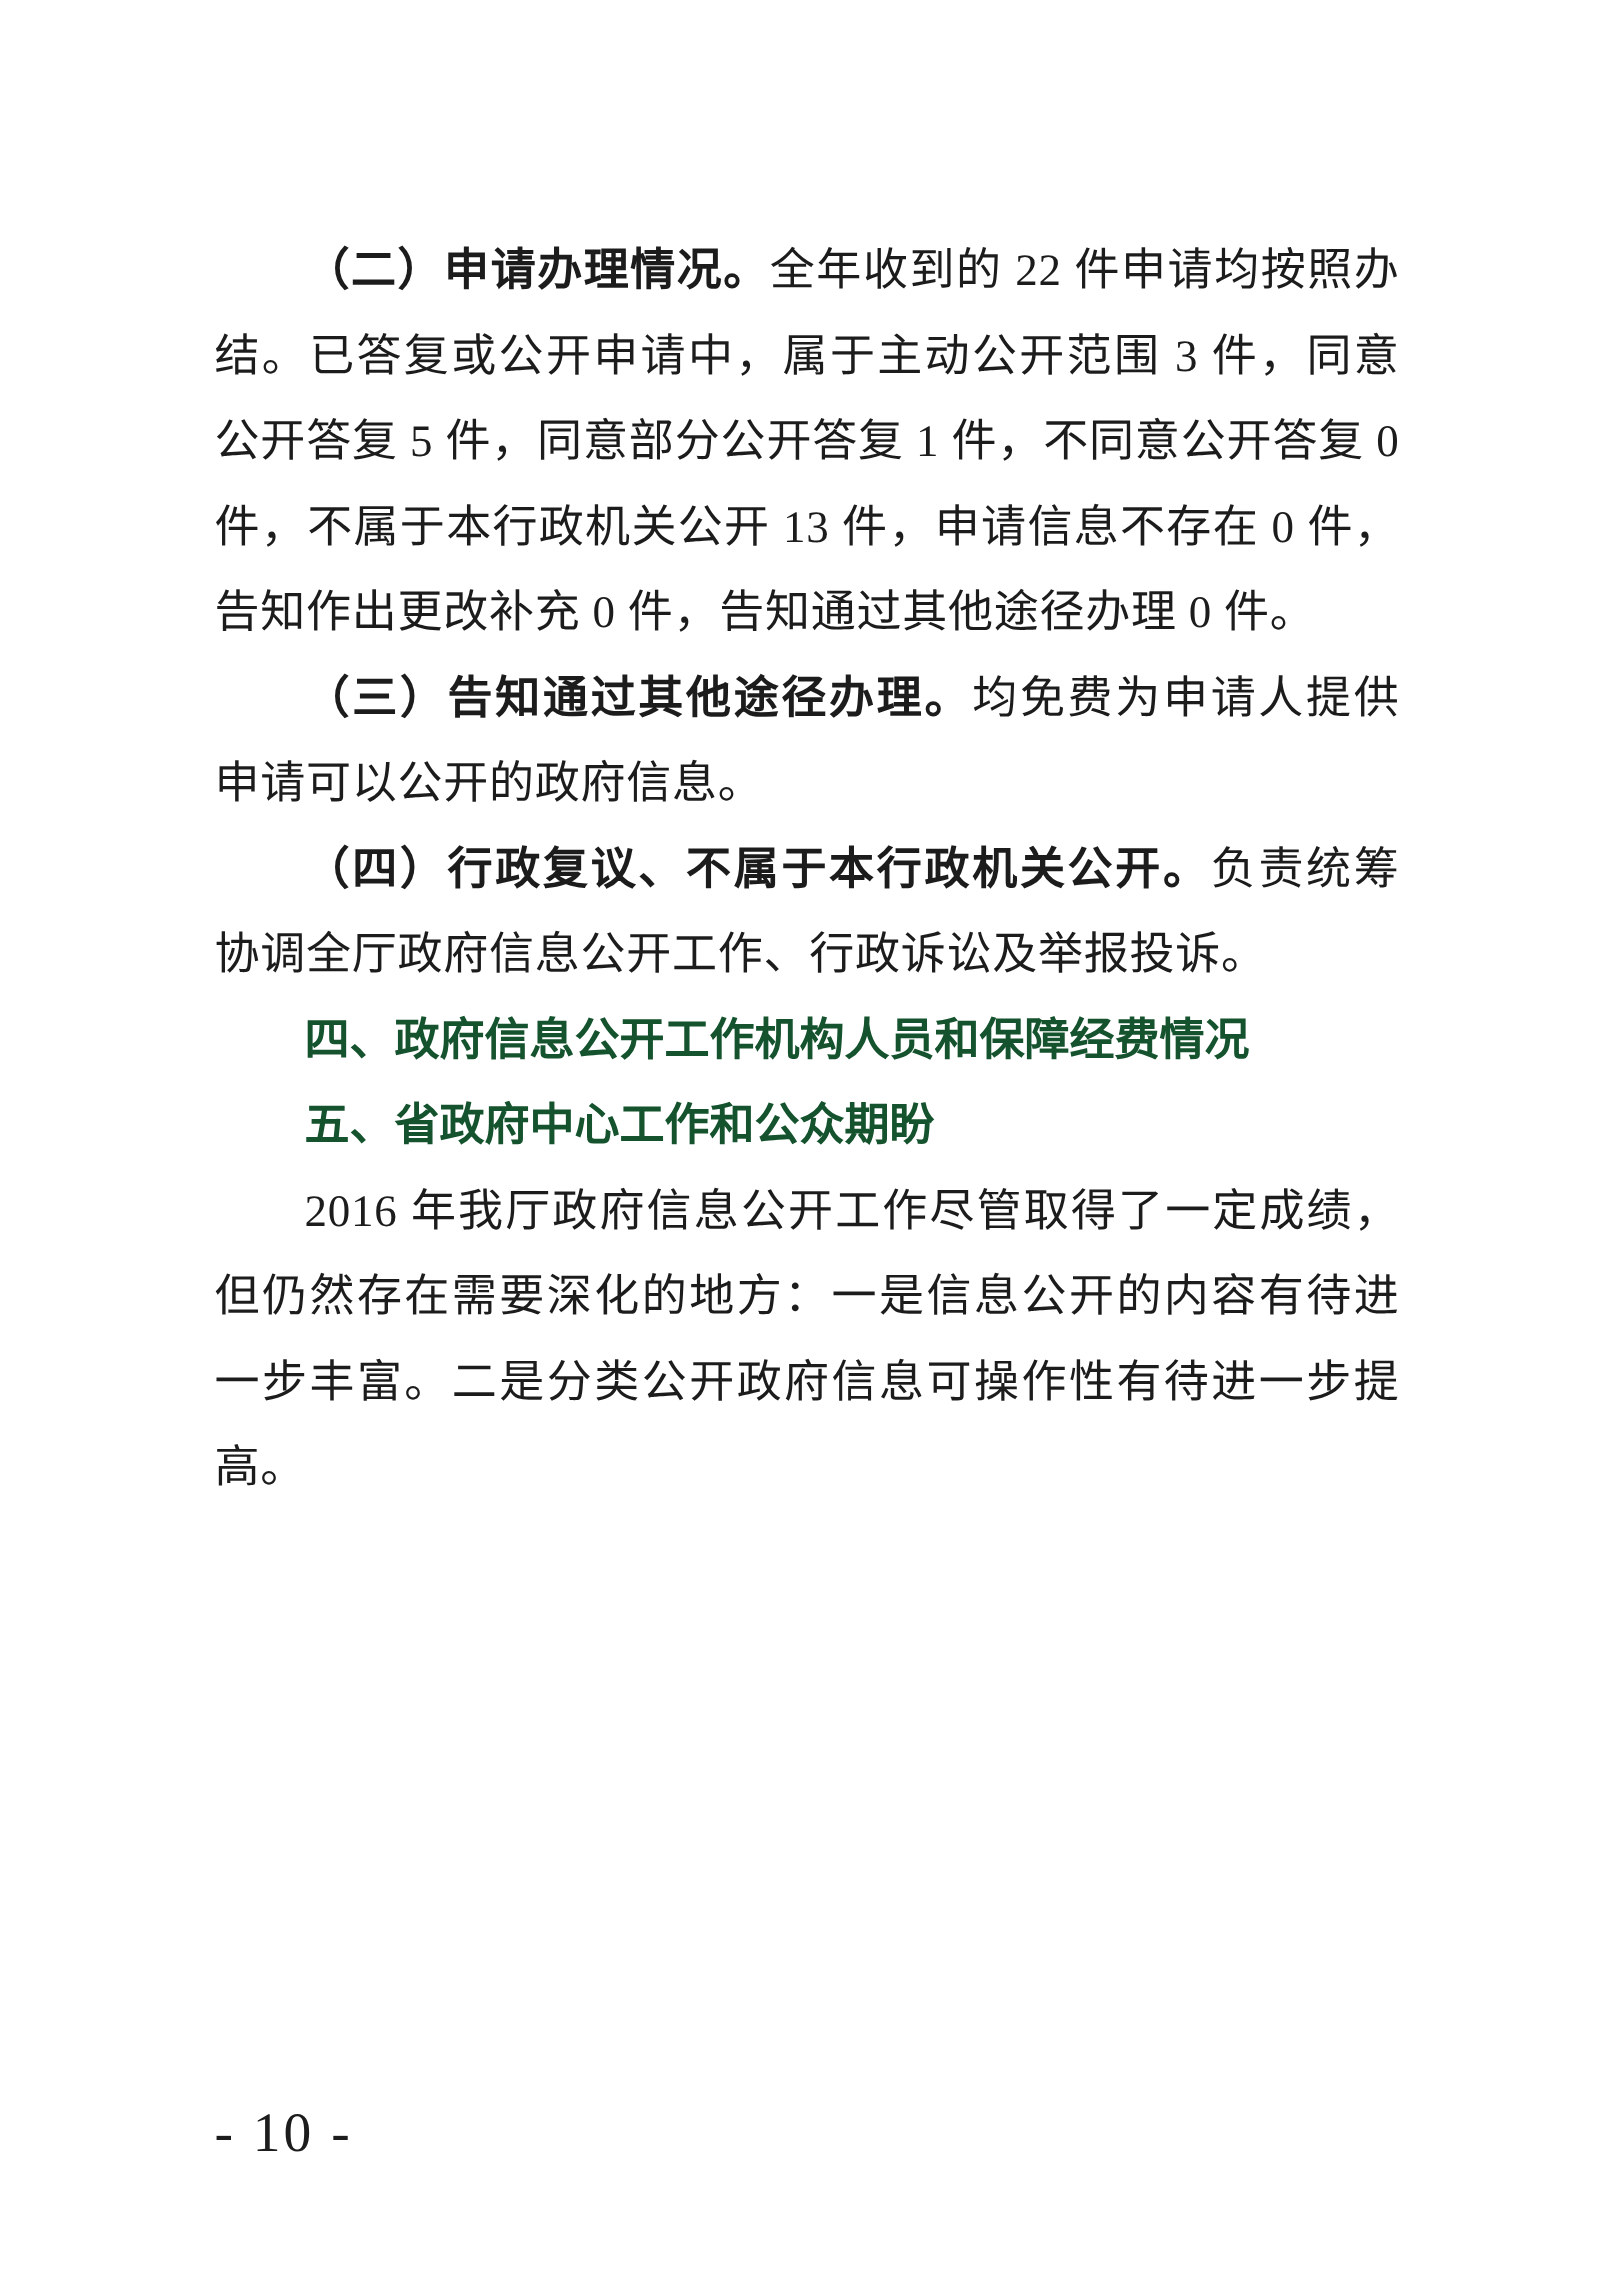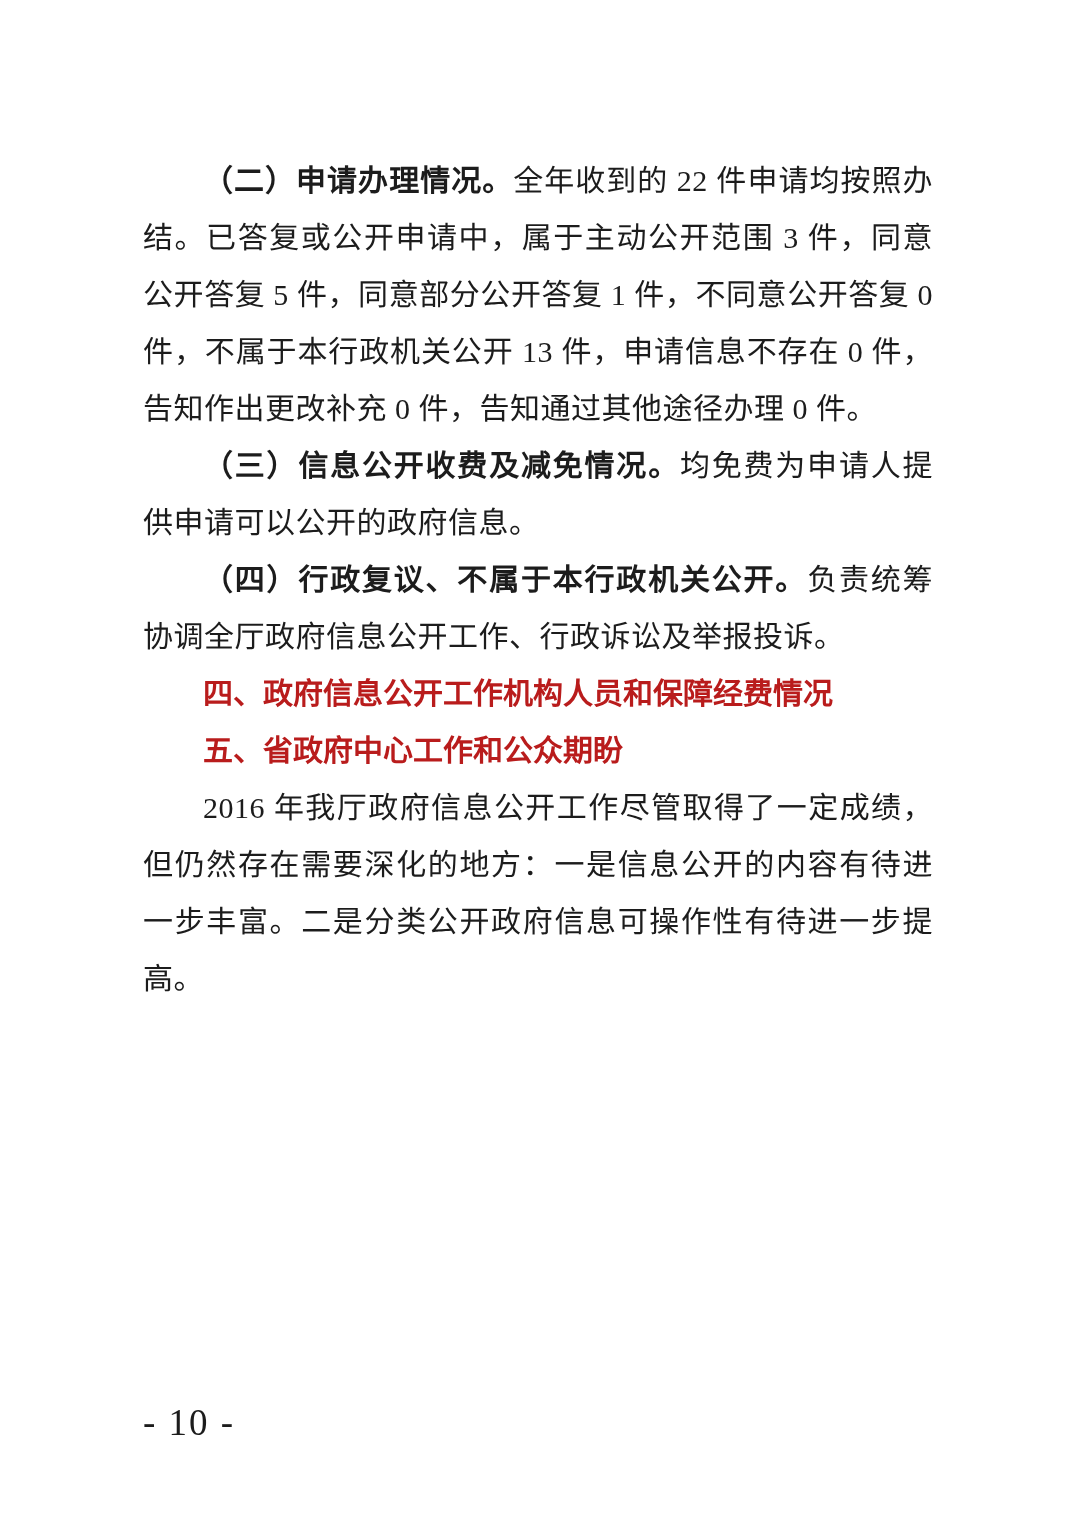--- a/index.html
+++ b/index.html
@@ -33,21 +33,21 @@
     text-justify: inter-ideograph;
     font-weight: normal;
     letter-spacing: 0.5px;
   }
   .content p .lead {
     font-weight: 700;
   }
   .content h2.heading {
     font-family: "Liberation Sans", "DejaVu Sans", sans-serif;
     font-weight: 700;
-    color: #b91c1c;
+    color: #14532d;
     letter-spacing: 0px;
   }
   .footer {
     position: absolute;
     left: 143px;
     top: 1406px;
     font-size: 37px;
     line-height: 34px;
     color: #1c1c1c;
     font-family: "Liberation Serif", "DejaVu Serif", serif;
@@ -55,21 +55,21 @@
   }
 </style>
 </head>
 <body>
 
 <div class="page">
   <div class="content">
 
     <p class="body"><strong class="lead">（二）申请办理情况。</strong><span>全年收到的 22 件申请均按照办结。已答复或公开申请中，属于主动公开范围 3 件，同意公开答复 5 件，同意部分公开答复 1 件，不同意公开答复 0 件，不属于本行政机关公开 13 件，申请信息不存在 0 件，告知作出更改补充 0 件，告知通过其他途径办理 0 件。</span></p>
 
-    <p class="body"><strong class="lead">（三）信息公开收费及减免情况。</strong><span>均免费为申请人提供申请可以公开的政府信息。</span></p>
+    <p class="body"><strong class="lead">（三）告知通过其他途径办理。</strong><span>均免费为申请人提供申请可以公开的政府信息。</span></p>
 
     <p class="body"><strong class="lead">（四）行政复议、不属于本行政机关公开。</strong><span>负责统筹协调全厅政府信息公开工作、行政诉讼及举报投诉。</span></p>
 
     <h2 class="heading">四、政府信息公开工作机构人员和保障经费情况</h2>
 
 
     <h2 class="heading">五、省政府中心工作和公众期盼</h2>
 
     <p class="body"><span>2016 年我厅政府信息公开工作尽管取得了一定成绩，但仍然存在需要深化的地方：一是信息公开的内容有待进一步丰富。二是分类公开政府信息可操作性有待进一步提高。</span></p>
 

